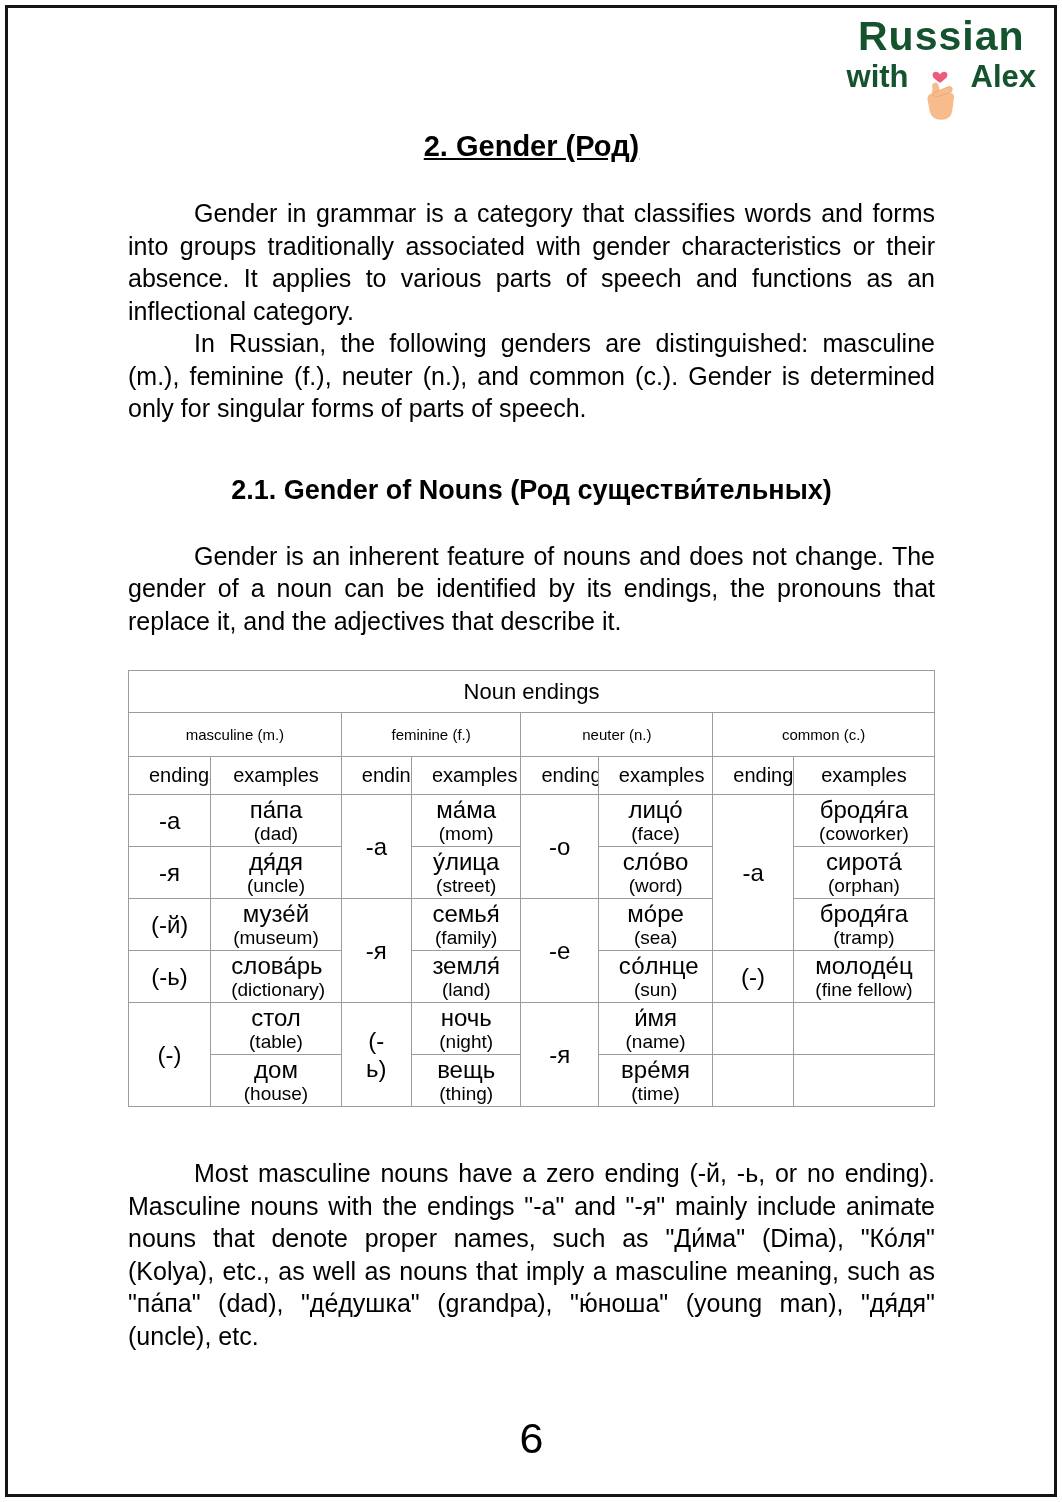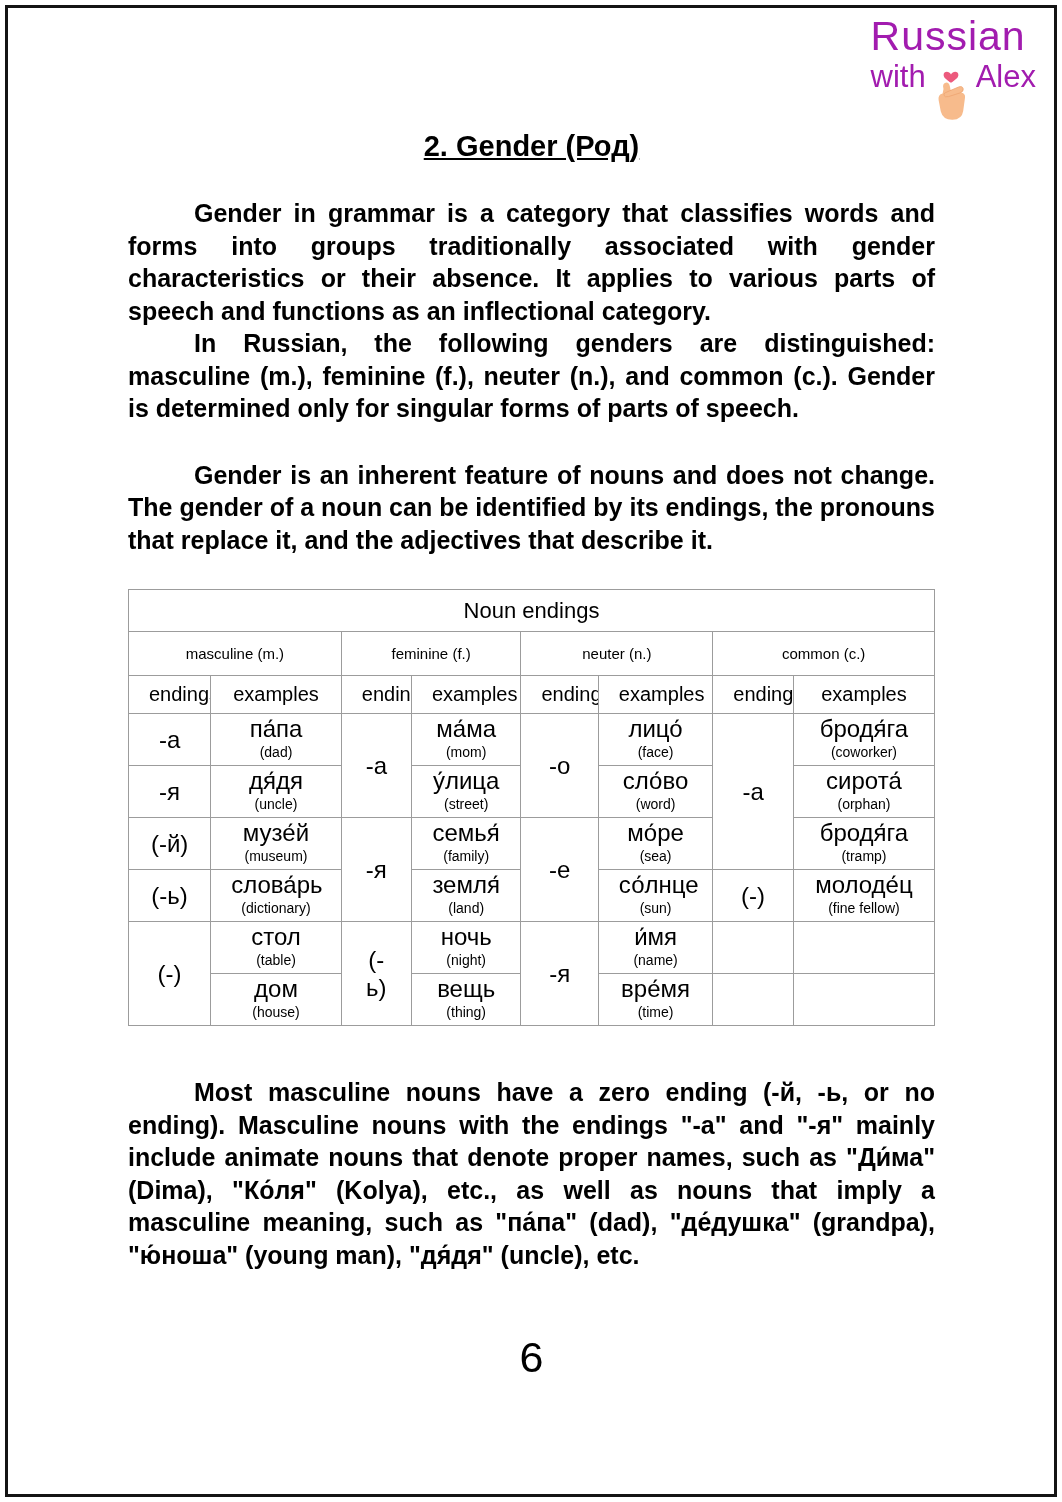--- a/index.html
+++ b/index.html
@@ -18,34 +18,34 @@
     pointer-events: none;
   }
   .content {
     position: relative;
     padding: 0 127px 0 128px;
   }
   
   .logo {
     position: absolute;
     top: 16px; right: 26px;
-    text-align: left;
-    color: #a21caf;
-    font-weight: normal;
+    text-align: center;
+    color: #14532d;
+    font-weight: bold;
     line-height: 1;
   }
   .logo-line1 {
     font-size: 41px;
     letter-spacing: 1px;
   }
   .logo-line2 {
     display: flex;
     align-items: center;
     justify-content: flex-end;
-    gap: 2px;
+    gap: 8px;
     margin-top: 4px;
     font-size: 31px;
   }
   .finger-heart {
     width: 46px; height: 60px;
     margin-bottom: -34px;
     flex: 0 0 auto;
   }
   
   h1.doc-title {
@@ -60,21 +60,20 @@
     text-align: center;
     font-size: 27px;
     font-weight: bold;
   }
   p.body-par {
     margin: 0;
     font-size: 25px;
     line-height: 32.5px;
     text-align: justify;
     text-indent: 66px;
-    font-weight: bold;
   }
   p.par-first { margin-top: 34px; }
   p.after-heading { margin-top: 34px; }
   p.after-table { margin-top: 50px; }
   
   table.noun-table {
     margin-top: 33px;
     width: 100%;
     border-collapse: collapse;
     table-layout: fixed;
@@ -86,21 +85,21 @@
     font-weight: normal;
     padding: 2px 20px;
     overflow: hidden;
   }
   th.tbl-title { height: 42px; font-size: 22px; }
   th.gender-hd { height: 44px; font-size: 15px; }
   th.sub-hd    { height: 38px; font-size: 20px; margin-top: 44px; }
   td.body-cell { height: 51px; }
   .ending { font-size: 24px; }
   .word { font-size: 24px; line-height: 26px; }
-  .trans { font-size: 14px; line-height: 21px; }
+  .trans { font-size: 19px; line-height: 21px; }
   
   .page-number {
     margin-top: 62px;
     text-align: center;
     font-size: 43px;
   }
 </style>
 </head>
 <body>
 
@@ -121,20 +120,21 @@
   </div>
 </div>
 
 <div class="content">
 
   <h1 class="doc-title">2. Gender (Род)</h1>
 
   <p class="body-par par-first">Gender in grammar is a category that classifies words and forms into groups traditionally associated with gender characteristics or their absence. It applies to various parts of speech and functions as an inflectional category.</p>
   <p class="body-par">In Russian, the following genders are distinguished: masculine (m.), feminine (f.), neuter (n.), and common (c.). Gender is determined only for singular forms of parts of speech.</p>
 
+  <h2 class="section-title">2.1. Gender of Nouns (Род существи́тельных)</h2>
 
   <p class="body-par after-heading">Gender is an inherent feature of nouns and does not change. The gender of a noun can be identified by its endings, the pronouns that replace it, and the adjectives that describe it.</p>
 
   <table class="noun-table">
     <colgroup>
       <col style="width:10.2%">
         <col style="width:16.2%">
       <col style="width:8.7%">
         <col style="width:13.6%">
       <col style="width:9.6%">

